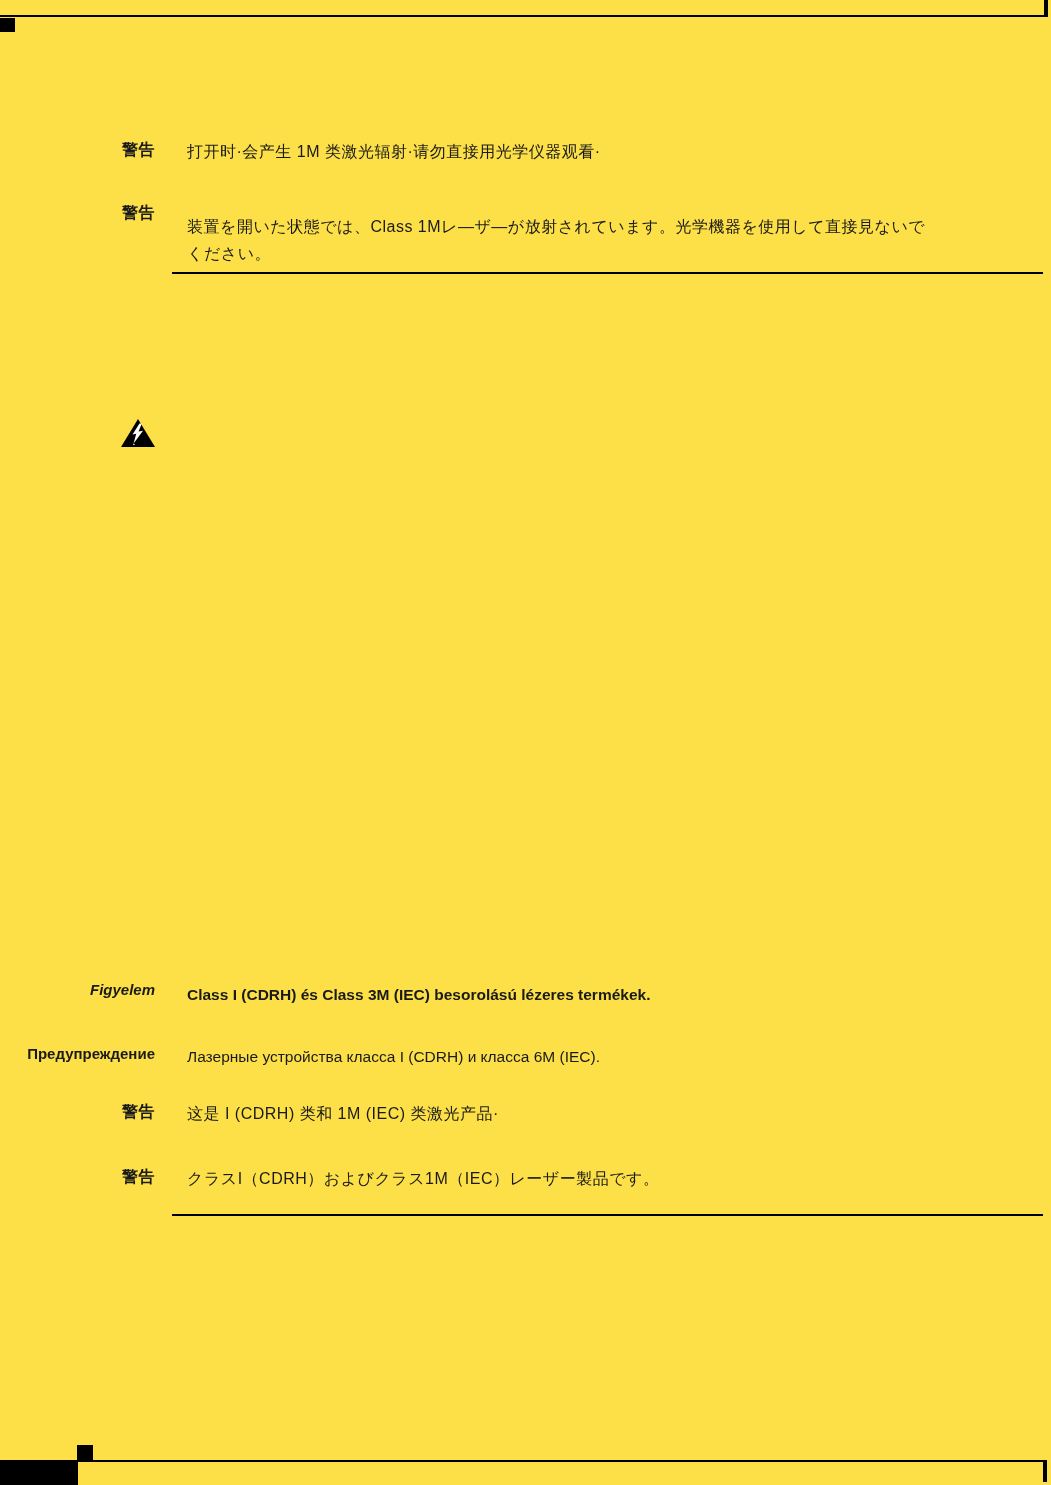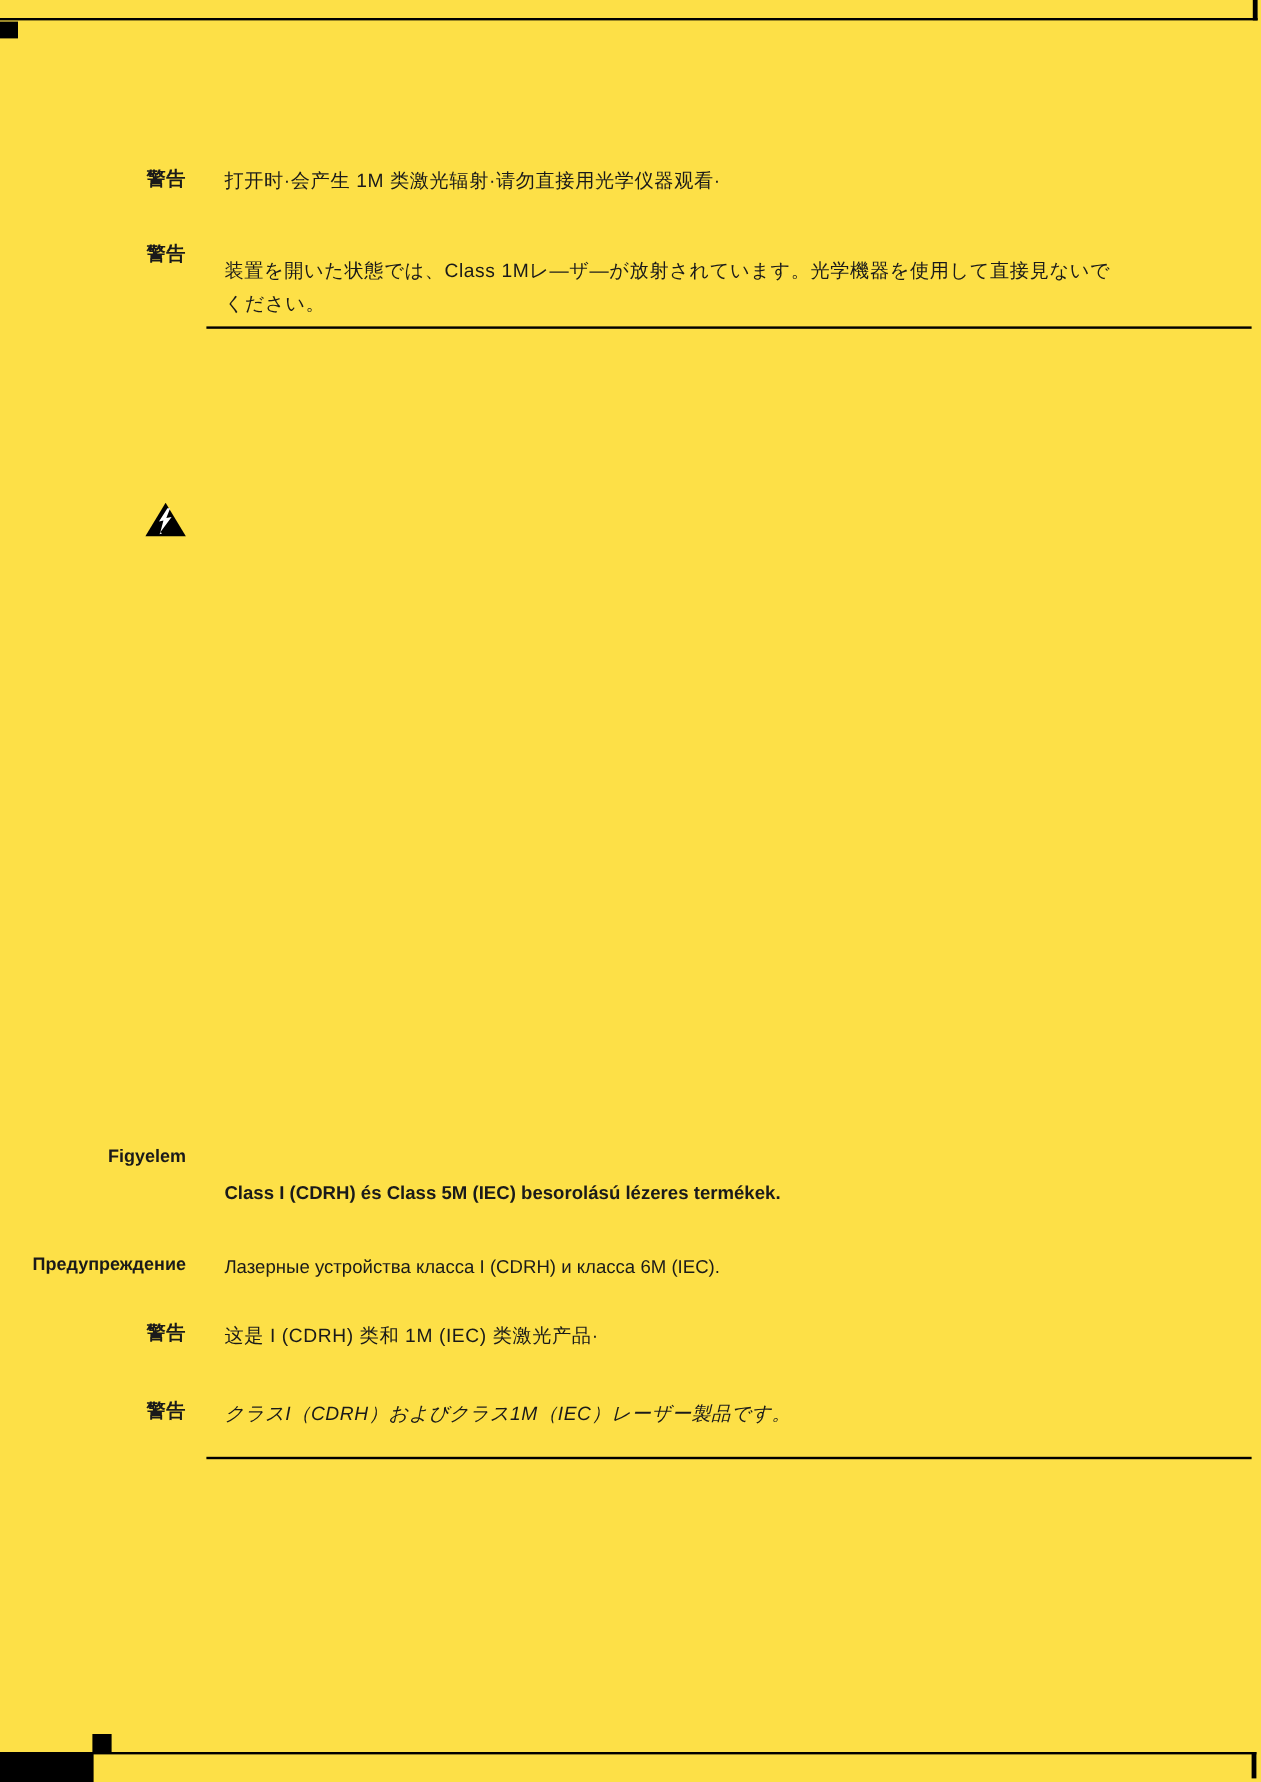--- a/index.html
+++ b/index.html
@@ -43,24 +43,24 @@
     left: 187px; width: 858px;
     font-size: 15.5px;
     line-height: 27px;
     white-space: pre-line;
     color: #1a1a1a;
   }
   .cjk { font-size: 16px; letter-spacing: 0.5px; }
   .bold-text { font-weight: bold; }
   .row1-label { top: 140px; } .row1-text { top: 138px; }
   .row2-label { top: 203px; } .row2-text { top: 201px; margin-top: 12px; }
-  .row3-label { top: 954px; } .row3-text { top: 981px; }
+  .row3-label { top: 980px; font-style: italic; } .row3-text { top: 981px; }
   .row4-label { top: 1044px; } .row4-text { top: 1043px; }
   .row5-label { top: 1102px; } .row5-text { top: 1100px; }
-  .row6-label { top: 1167px; } .row6-text { top: 1165px; font-style: italic; }
+  .row6-label { top: 1167px; } .row6-text { top: 1165px; }
 </style>
 </head>
 <body>
 
 <div class="page">
 
   <div class="mark top-line"></div>
   <div class="mark top-right-tick"></div>
   <div class="mark top-left-square"></div>
 
@@ -75,21 +75,21 @@
 
   <div class="mark icon-short-line"></div>
   <svg class="warn-icon" viewBox="0 0 34 28" aria-hidden="true">
     <path d="M17 0 L34 28 L0 28 Z" fill="#000000"></path>
     <path d="M18.5 4.5 L11.5 15.5 L15.2 14.8 L12.6 24.5 L22.0 11.8 L17.6 12.6 L20.8 4.5 Z" fill="#ffffff"></path>
     <path d="M12.6 24.5 L12.0 26.2 L14.2 25.4 Z" fill="#ffffff"></path>
   </svg>
   <div class="mark icon-long-line"></div>
 
   <div class="w-label row3-label">Figyelem</div>
-  <div class="w-text bold-text row3-text">Class I (CDRH) és Class 5M (IEC) besorolású lézeres termékek.</div>
+  <div class="w-text bold-text row3-text">Class I (CDRH) és Class 3M (IEC) besorolású lézeres termékek.</div>
 
   <div class="w-label row4-label">Предупреждение</div>
   <div class="w-text row4-text">Лазерные устройства класса I (CDRH) и класса 6M (IEC).</div>
 
   <div class="w-label cjk row5-label">警告</div>
   <div class="w-text cjk row5-text">这是 I (CDRH) 类和 1M (IEC) 类激光产品·</div>
 
   <div class="w-label cjk row6-label">警告</div>
   <div class="w-text cjk row6-text">クラスI（CDRH）およびクラス1M（IEC）レーザー製品です。</div>
 

